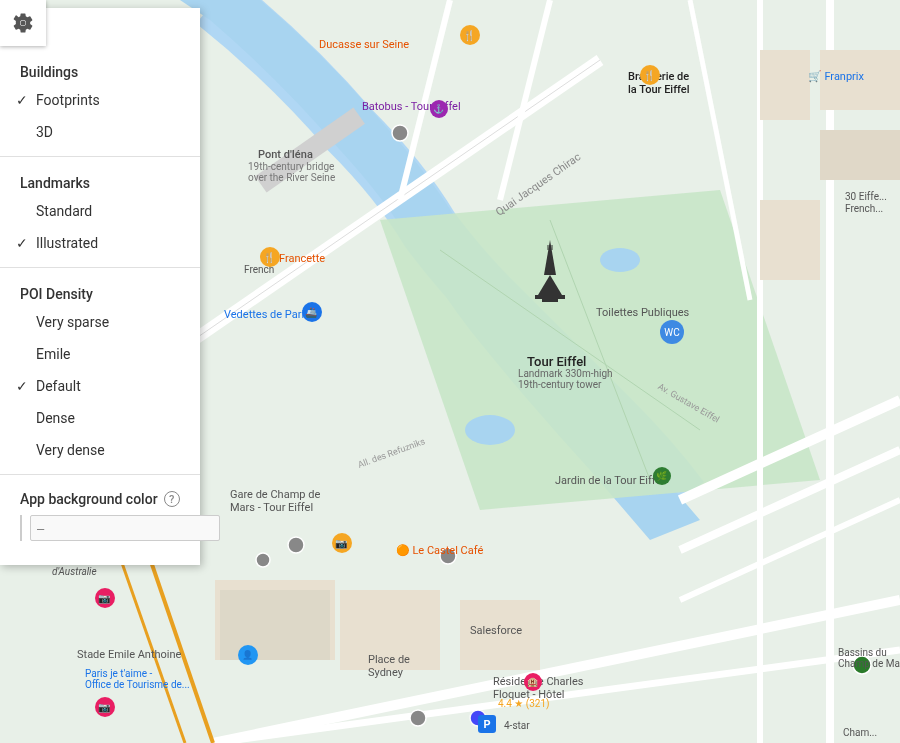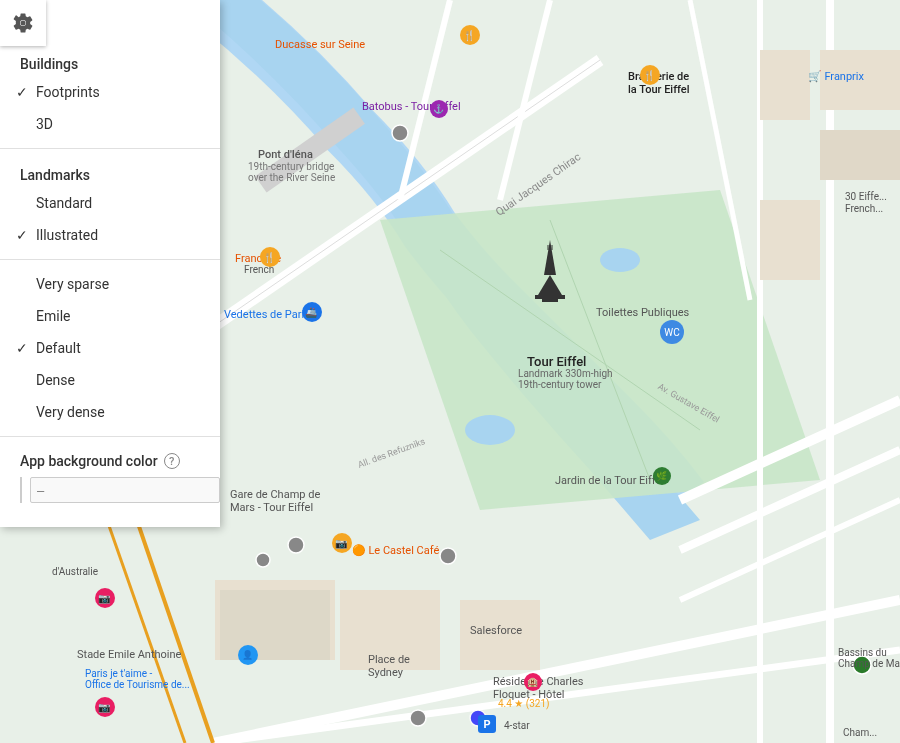--- a/index.html
+++ b/index.html
@@ -23,22 +23,22 @@
       border: none;
       cursor: pointer;
       display: flex; align-items: center; justify-content: center;
       z-index: 100;
       box-shadow: 0 1px 4px rgba(0,0,0,0.3);
     }
 
     
     #settings-panel {
       position: absolute;
-      top: 0; left: 0;
-      width: 220px;
+      top: 8px; left: 0;
+      width: 200px;
       background: #fff;
       z-index: 99;
       box-shadow: 2px 2px 8px rgba(0,0,0,0.25);
       padding-bottom: 16px;
     }
 
     .panel-header-space {
       height: 46px;
     }
 
@@ -139,21 +139,21 @@
     
     .map-label {
       position: absolute;
       font-size: 11px;
       color: #555;
       white-space: nowrap;
       pointer-events: none;
     }
 
     .map-label.blue { color: #1a73e8; }
-    .map-label.orange { color: #e65100; }
+    .map-label.orange { color: #e65100; margin-left: 44px; }
     .map-label.purple { color: #7b1fa2; }
     .map-label.dark { color: #222; font-weight: 500; }
     .map-label.small { font-size: 10px; }
   </style>
 </head>
 <body>
 
 <div id="map-bg">
   <svg class="map-svg" viewBox="0 0 900 743" xmlns="http://www.w3.org/2000/svg">
 
@@ -256,21 +256,21 @@
 
   <div class="map-label" style="top:675px; left:493px; font-size:11px;">Résidence Charles<br>Floquet - Hôtel</div>
   <div class="map-label" style="top:698px; left:498px; font-size:10px; color:#f5a623;">4.4 ★ (321)</div>
   <div class="map-label small" style="top:712px; left:504px;margin-top:8px;">4-star</div>
 
   <div class="map-label" style="top:191px; left:845px; font-size:10px;">30 Eiffe...</div>
   <div class="map-label small" style="top:203px; left:845px;">French...</div>
 
   <div class="map-label" style="top:647px; left:838px; font-size:10px;">Bassins du<br>Champ de Mars</div>
 
-  <div class="map-label" style="top:566px; left:52px; font-size:10px;">d'Australie</div>
+  <div class="map-label" style="top:566px; left:52px; font-size:10px;font-style:italic;">d'Australie</div>
   <div class="map-label" style="top:727px; left:843px; font-size:10px;">Cham...</div>
 
   <div class="map-label" style="top:398px; left:654px; font-size:9px; color:#999; transform:rotate(30deg);">Av. Gustave Eiffel</div>
   <div class="map-label" style="top:448px; left:356px; font-size:9px; color:#999; transform:rotate(-20deg);">All. des Refuzniks</div>
 
   <div style="position:absolute; top:25px; left:460px; width:20px; height:20px; background:#f5a623; border-radius:50%; display:flex; align-items:center; justify-content:center; color:white; font-size:10px;">🍴</div>
   <div style="position:absolute; top:65px; left:640px; width:20px; height:20px; background:#f5a623; border-radius:50%; display:flex; align-items:center; justify-content:center; color:white; font-size:10px;">🍴</div>
   <div style="position:absolute; top:247px; left:260px; width:20px; height:20px; background:#f5a623; border-radius:50%; display:flex; align-items:center; justify-content:center; color:white; font-size:10px;">🍴</div>
 
   <div style="position:absolute; top:100px; left:430px; width:18px; height:18px; background:#9c27b0; border-radius:50%; display:flex; align-items:center; justify-content:center; color:white; font-size:9px;">⚓</div>
@@ -318,20 +318,21 @@
     <span>Standard</span>
   </div>
 
   <div class="menu-item">
     <span class="checkmark">✓</span>
     <span>Illustrated</span>
   </div>
 
   <div class="divider"></div>
 
+  <div class="section-header">POI Density</div>
 
   <div class="menu-item">
     <span>Very sparse</span>
   </div>
   <div class="menu-item">
     <span>Emile</span>
   </div>
   <div class="menu-item">
     <span class="checkmark">✓</span>
     <span>Default</span>

